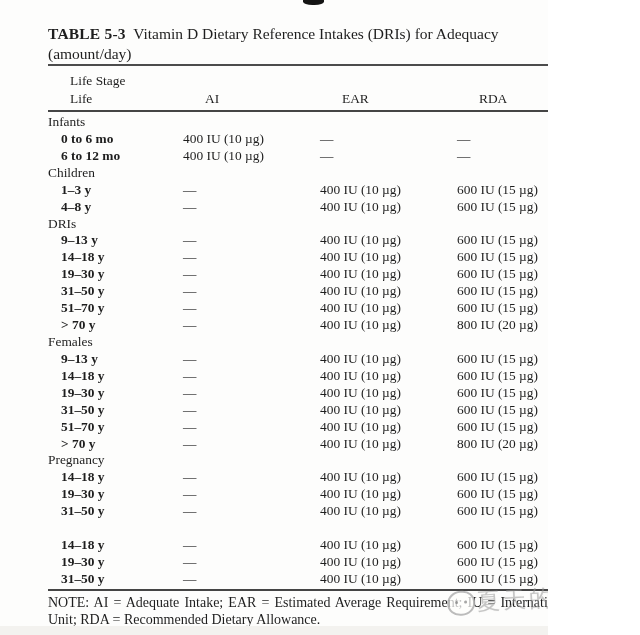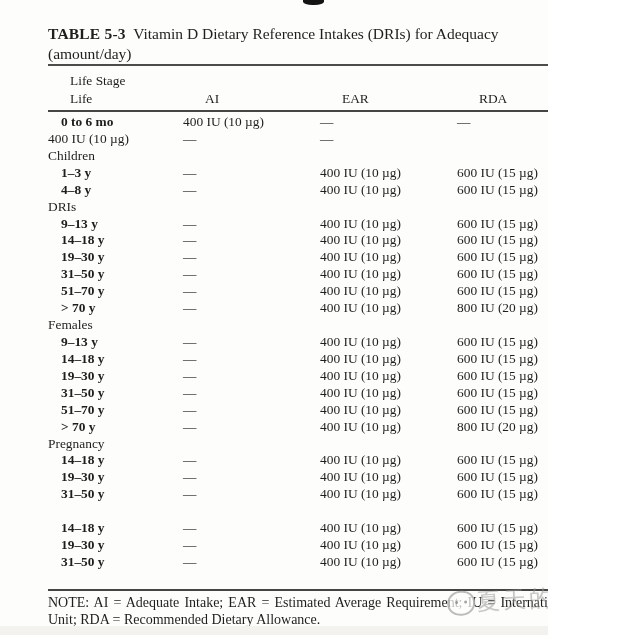--- a/index.html
+++ b/index.html
@@ -122,26 +122,33 @@
       <div class="cell">AI</div>
       <div class="cell">EAR</div>
       <div class="cell">RDA</div>
     </div>
   </div>
 
   <div class="rule rule-2"></div>
 
   <div class="tbody">
       <div class="row">
+        <div class="cell">Infants</div>
+        <div class="cell"></div>
+        <div class="cell"></div>
+        <div class="cell"></div>
+      </div>
+      <div class="row">
         <div class="cell indent">0 to 6 mo</div>
         <div class="cell">400 IU (10 µg)</div>
         <div class="cell">—</div>
         <div class="cell">—</div>
       </div>
       <div class="row">
+        <div class="cell indent">6 to 12 mo</div>
         <div class="cell">400 IU (10 µg)</div>
         <div class="cell">—</div>
         <div class="cell">—</div>
       </div>
       <div class="row">
         <div class="cell">Children</div>
         <div class="cell"></div>
         <div class="cell"></div>
         <div class="cell"></div>
       </div>

